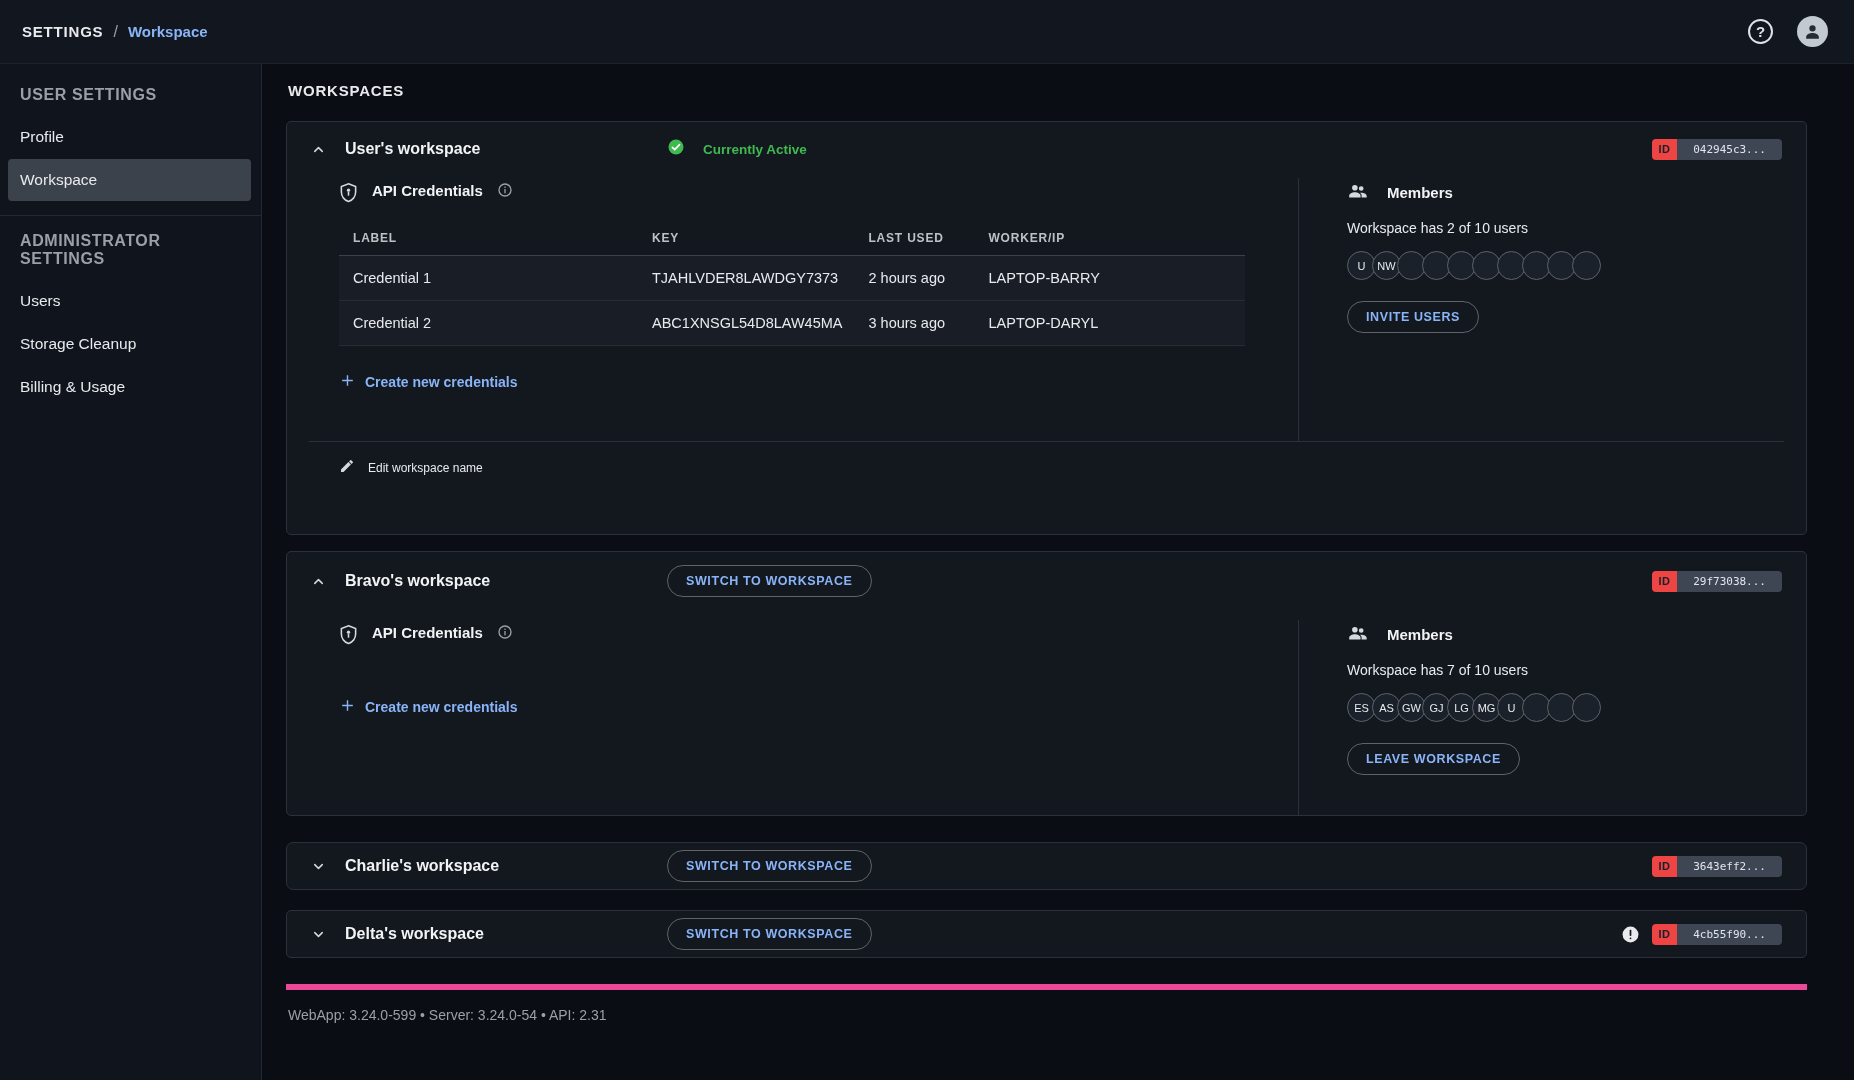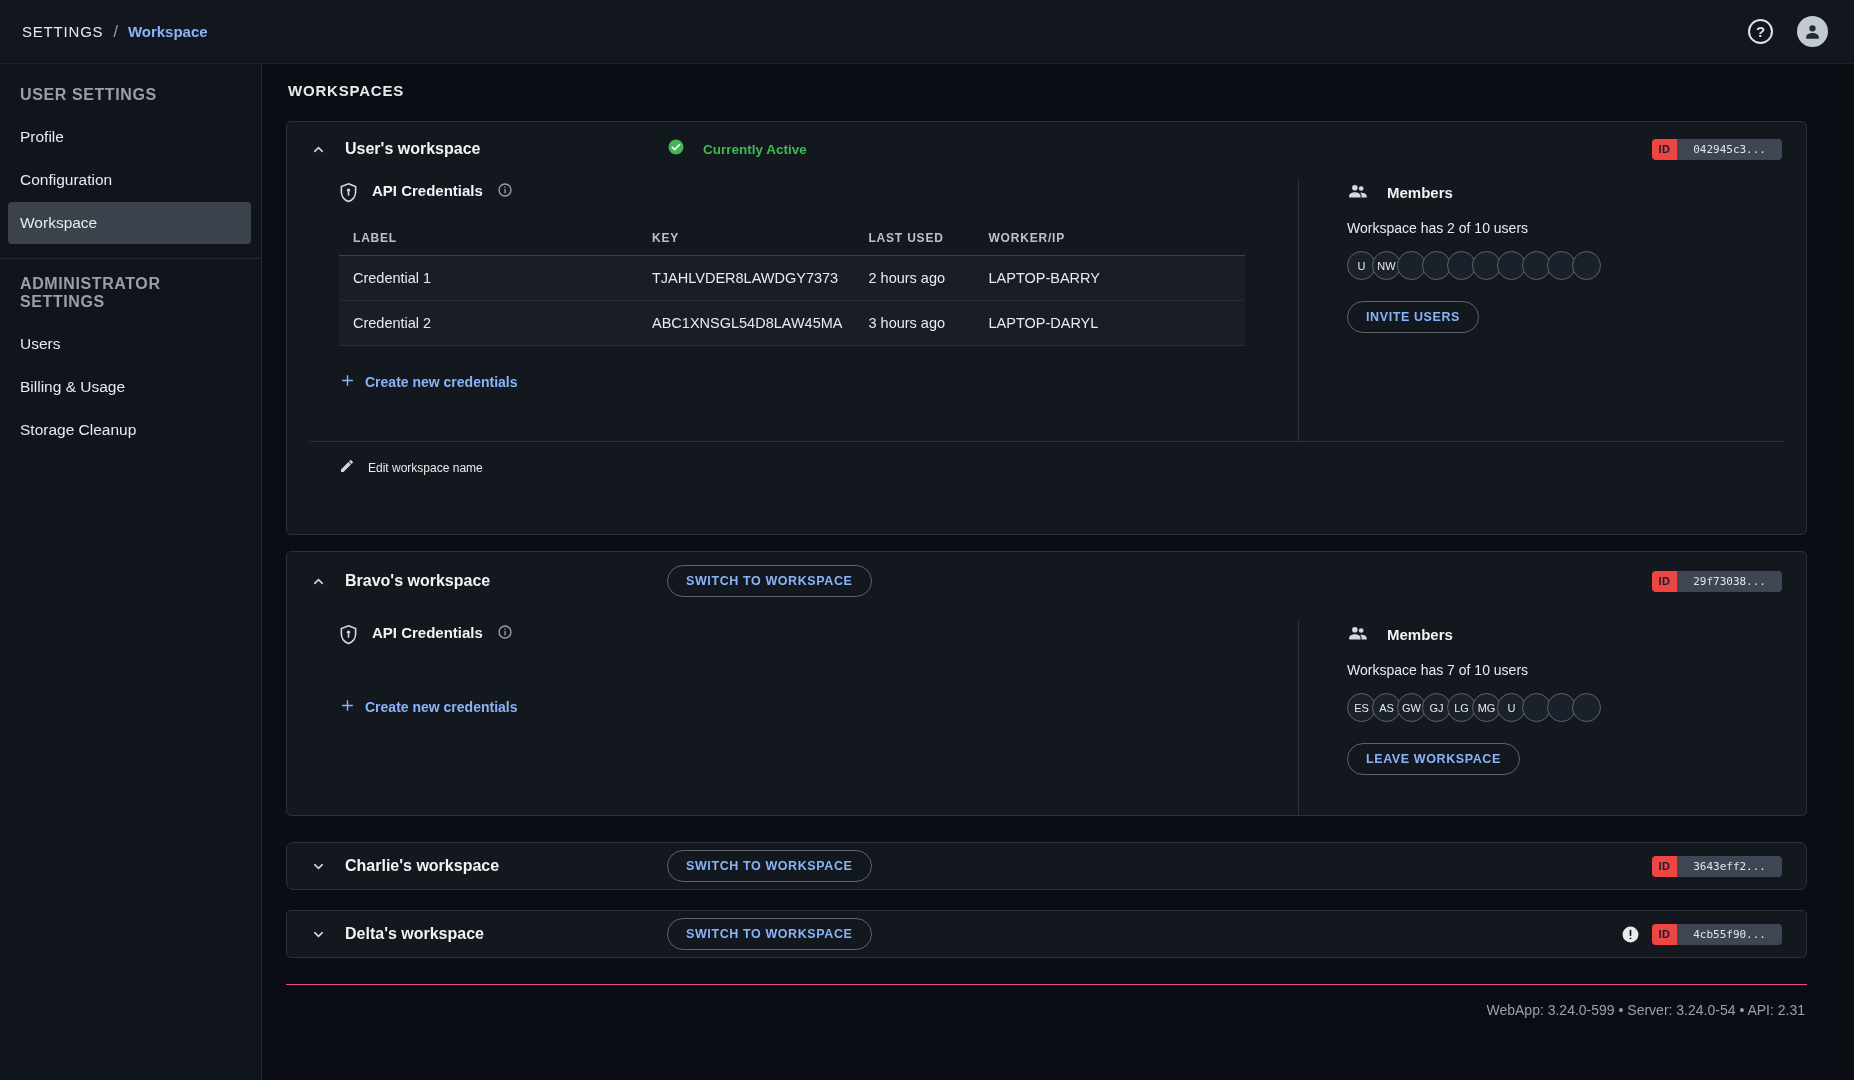--- a/index.html
+++ b/index.html
@@ -10,21 +10,21 @@
     font-family:"Liberation Sans","DejaVu Sans",sans-serif;
     overflow:hidden;
   }
   
   .topbar {
     height:64px; background:#12161f; border-bottom:1px solid #1c212b;
     display:flex; align-items:center; justify-content:space-between;
     padding:0 26px 0 22px;
   }
   .breadcrumb { display:flex; align-items:center; gap:10px; font-size:15px; }
-  .crumb-root { color:#e8eaed; letter-spacing:0.8px; font-weight:400; cursor:pointer; text-decoration:none; }
+  .crumb-root { color:#e8eaed; letter-spacing:0.8px; font-weight:700; cursor:pointer; text-decoration:none; }
   .crumb-sep { color:#9aa0a6; font-size:16px; }
   .crumb-current { color:#8ab4f8; font-weight:600; }
   .topbar-actions { display:flex; align-items:center; gap:24px; }
   .help-icon {
     width:25px; height:25px; border:2px solid #dfe3e8; border-radius:50%;
     display:flex; align-items:center; justify-content:center;
     color:#dfe3e8; font-size:15px; font-weight:bold; cursor:pointer;
   }
   .account-btn {
     width:31px; height:31px; border-radius:50%; background:#c3c9d1;
@@ -119,22 +119,22 @@
   .card-sep { height:1px; background:#2b313b; margin:0 22px; }
   .card-footer { padding:16px 24px 56px 52px; }
   .edit-row {
     display:inline-flex; align-items:center; gap:13px;
     background:none; border:none; color:#e8eaed; font-size:12px;
     cursor:pointer; font-family:inherit;
   }
   .warn-icon { display:flex; align-items:center; }
   
   .main-footer {
-    margin-top:26px; border-top:1px solid #ec4899;
-    padding:17px 2px 0; text-align:right;
+    margin-top:26px; border-top:6px solid #ec4899;
+    padding:17px 2px 0; text-align:left;
     color:#9aa0a6; font-size:14px;
   }
 </style>
 </head>
 <body>
 
 <header class="topbar">
   <nav class="breadcrumb">
     <a class="crumb-root">SETTINGS</a>
     <span class="crumb-sep">/</span>
@@ -148,27 +148,26 @@
         </svg>
     </div>
   </div>
 </header>
 
 <div class="layout">
 
   <aside class="sidebar">
     <div class="side-section-label">USER SETTINGS</div>
     <div class="side-item">Profile</div>
-    <div class="side-item">Configuration</div>
     <div class="side-item active">Workspace</div>
     <div class="side-divider"></div>
     <div class="side-section-label">ADMINISTRATOR SETTINGS</div>
     <div class="side-item">Users</div>
+    <div class="side-item">Storage Cleanup</div>
     <div class="side-item">Billing &amp; Usage</div>
-    <div class="side-item">Storage Cleanup</div>
   </aside>
 
   <main class="main">
     <h1 class="page-title">WORKSPACES</h1>
 
     <section class="card card-1">
       <div class="card-header">
         <span class="chev">
           <svg width="15" height="15" viewBox="0 0 24 24">
               <path fill="none" stroke="#d5d9de" stroke-width="2.4" stroke-linecap="round" stroke-linejoin="round" d="M6 15l6-6 6 6"></path>

